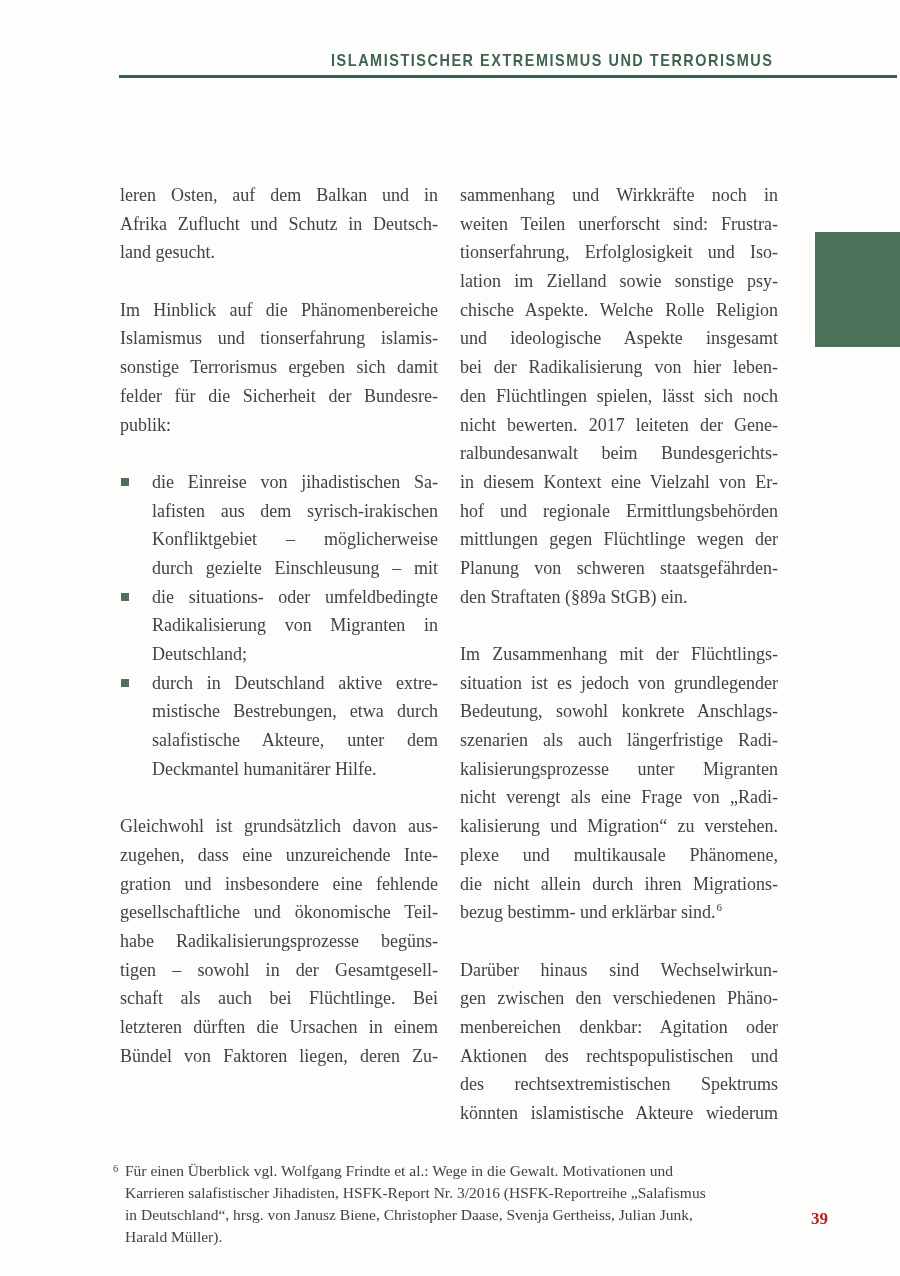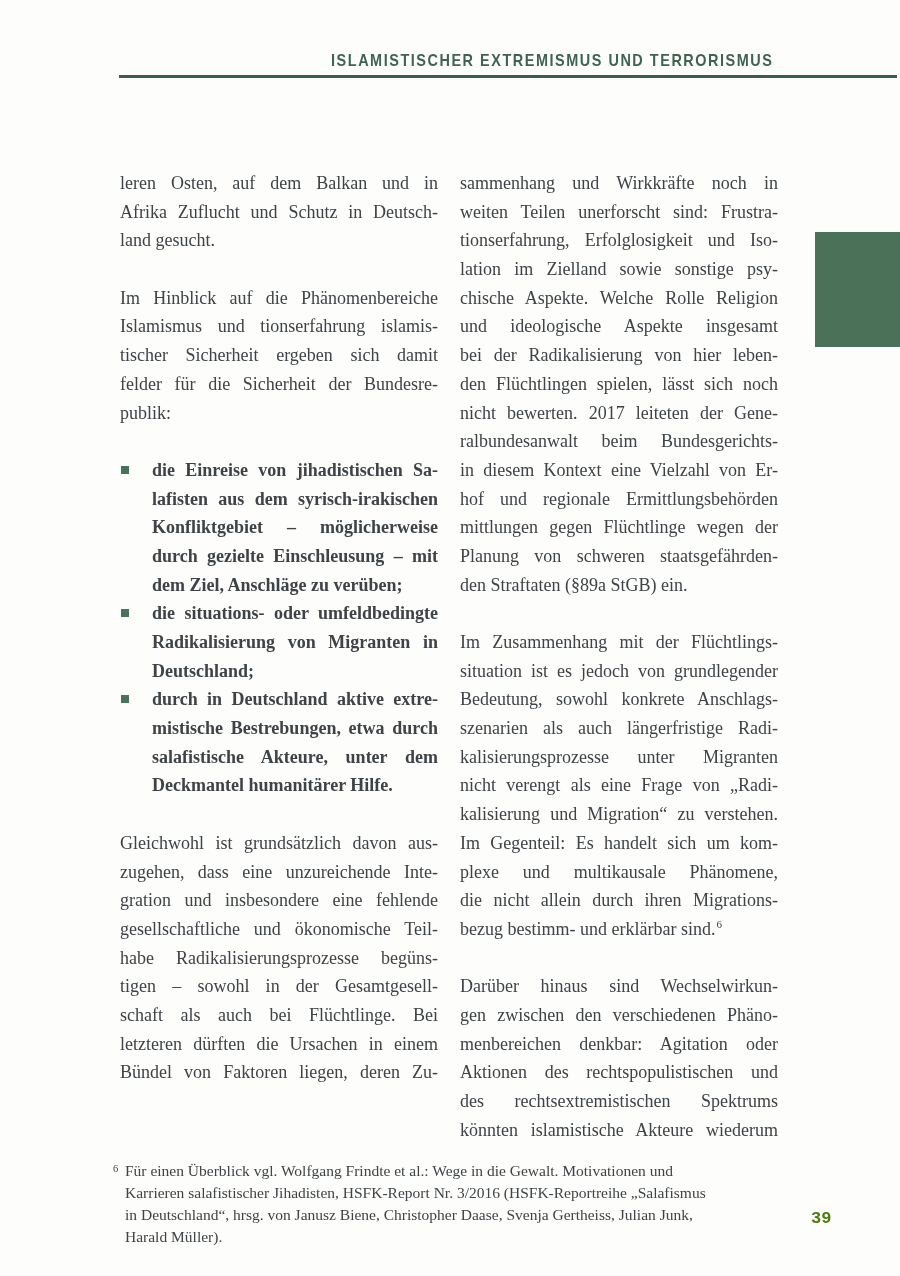--- a/index.html
+++ b/index.html
@@ -19,45 +19,45 @@
     background:#3a5d4d;
   }
   .tab-marker {
     position:absolute; left:815px; top:232px; width:85px; height:115px;
     background:#4c7159;
   }
   .col { position:absolute; top:169px; width:318px; font-size:18px; line-height:28.7px; }
   .col-left  { left:120px; }
   .col-right { left:460px; }
   .para { margin-top:28.7px; }
-  .para:first-child { margin-top:0; }
+  .para:first-child { margin-top:12px; }
   .jline {
     height:28.7px; white-space:nowrap;
     text-align:justify; text-align-last:justify; text-justify:inter-word;
   }
   .jline.last { text-align:left; text-align-last:left; }
-  .bullet-item { position:relative; margin-left:32px;font-weight:bold; }
+  .bullet-item { position:relative; margin-left:32px; }
   .bullet-sq {
     position:absolute; left:-31px; top:10px; width:8px; height:8px;
     background:#4c7159;
   }
   sup.fn-ref { font-size:11px; vertical-align:super; line-height:0; margin-left:1px; }
   .footnote {
     position:absolute; left:125px; top:1160px; width:700px;
     font-size:15.5px; line-height:22px; color:#3e4347;
   }
   .fline { white-space:nowrap; }
   .fline.first { position:relative; }
   .fn-marker {
     position:absolute; left:-12px; top:-2px; font-size:10.5px;
   }
   .page-number {
     position:absolute; left:811px; top:1209px;
-    font-family:Liberation Mono, monospace; font-weight:bold;
-    font-size:17px; color:#4d7c0f;
+    font-family:Liberation Serif, serif; font-weight:bold;
+    font-size:17px; color:#b91c1c;
   }
 </style>
 </head>
 <body>
 
 <div class="page">
 
   <div class="header-title">ISLAMISTISCHER EXTREMISMUS UND TERRORISMUS</div>
   <div class="header-rule"></div>
   <div class="tab-marker"></div>
@@ -66,33 +66,32 @@
 
     <div class="para">
       <div class="jline">leren Osten, auf dem Balkan und in</div>
       <div class="jline">Afrika Zuflucht und Schutz in Deutsch-</div>
       <div class="jline last">land gesucht.</div>
     </div>
 
     <div class="para">
       <div class="jline">Im Hinblick auf die Phänomenbereiche</div>
       <div class="jline">Islamismus und tionserfahrung islamis-</div>
-      <div class="jline">tischer Sicherheit ergeben sich damit</div>
+      <div class="jline">sonstige Terrorismus ergeben sich damit</div>
       <div class="jline">felder für die Sicherheit der Bundesre-</div>
       <div class="jline last">publik:</div>
     </div>
 
     <div class="para">
       <div class="bullet-item">
         <span class="bullet-sq"></span>
         <div class="jline">die Einreise von jihadistischen Sa-</div>
         <div class="jline">lafisten aus dem syrisch-irakischen</div>
         <div class="jline">Konfliktgebiet – möglicherweise</div>
         <div class="jline">durch gezielte Einschleusung – mit</div>
-        <div class="jline last">dem Ziel, Anschläge zu verüben;</div>
       </div>
       <div class="bullet-item">
         <span class="bullet-sq"></span>
         <div class="jline">die situations- oder umfeldbedingte</div>
         <div class="jline">Radikalisierung von Migranten in</div>
         <div class="jline last">Deutschland;</div>
       </div>
       <div class="bullet-item">
         <span class="bullet-sq"></span>
         <div class="jline">durch in Deutschland aktive extre-</div>
@@ -137,21 +136,20 @@
     </div>
 
     <div class="para">
       <div class="jline">Im Zusammenhang mit der Flüchtlings-</div>
       <div class="jline">situation ist es jedoch von grundlegender</div>
       <div class="jline">Bedeutung, sowohl konkrete Anschlags-</div>
       <div class="jline">szenarien als auch längerfristige Radi-</div>
       <div class="jline">kalisierungsprozesse unter Migranten</div>
       <div class="jline">nicht verengt als eine Frage von „Radi-</div>
       <div class="jline">kalisierung und Migration“ zu verstehen.</div>
-      <div class="jline">Im Gegenteil: Es handelt sich um kom-</div>
       <div class="jline">plexe und multikausale Phänomene,</div>
       <div class="jline">die nicht allein durch ihren Migrations-</div>
       <div class="jline last">
         <span>bezug bestimm- und erklärbar sind.</span><sup class="fn-ref">6</sup>
       </div>
     </div>
 
     <div class="para">
       <div class="jline">Darüber hinaus sind Wechselwirkun-</div>
       <div class="jline">gen zwischen den verschiedenen Phäno-</div>

